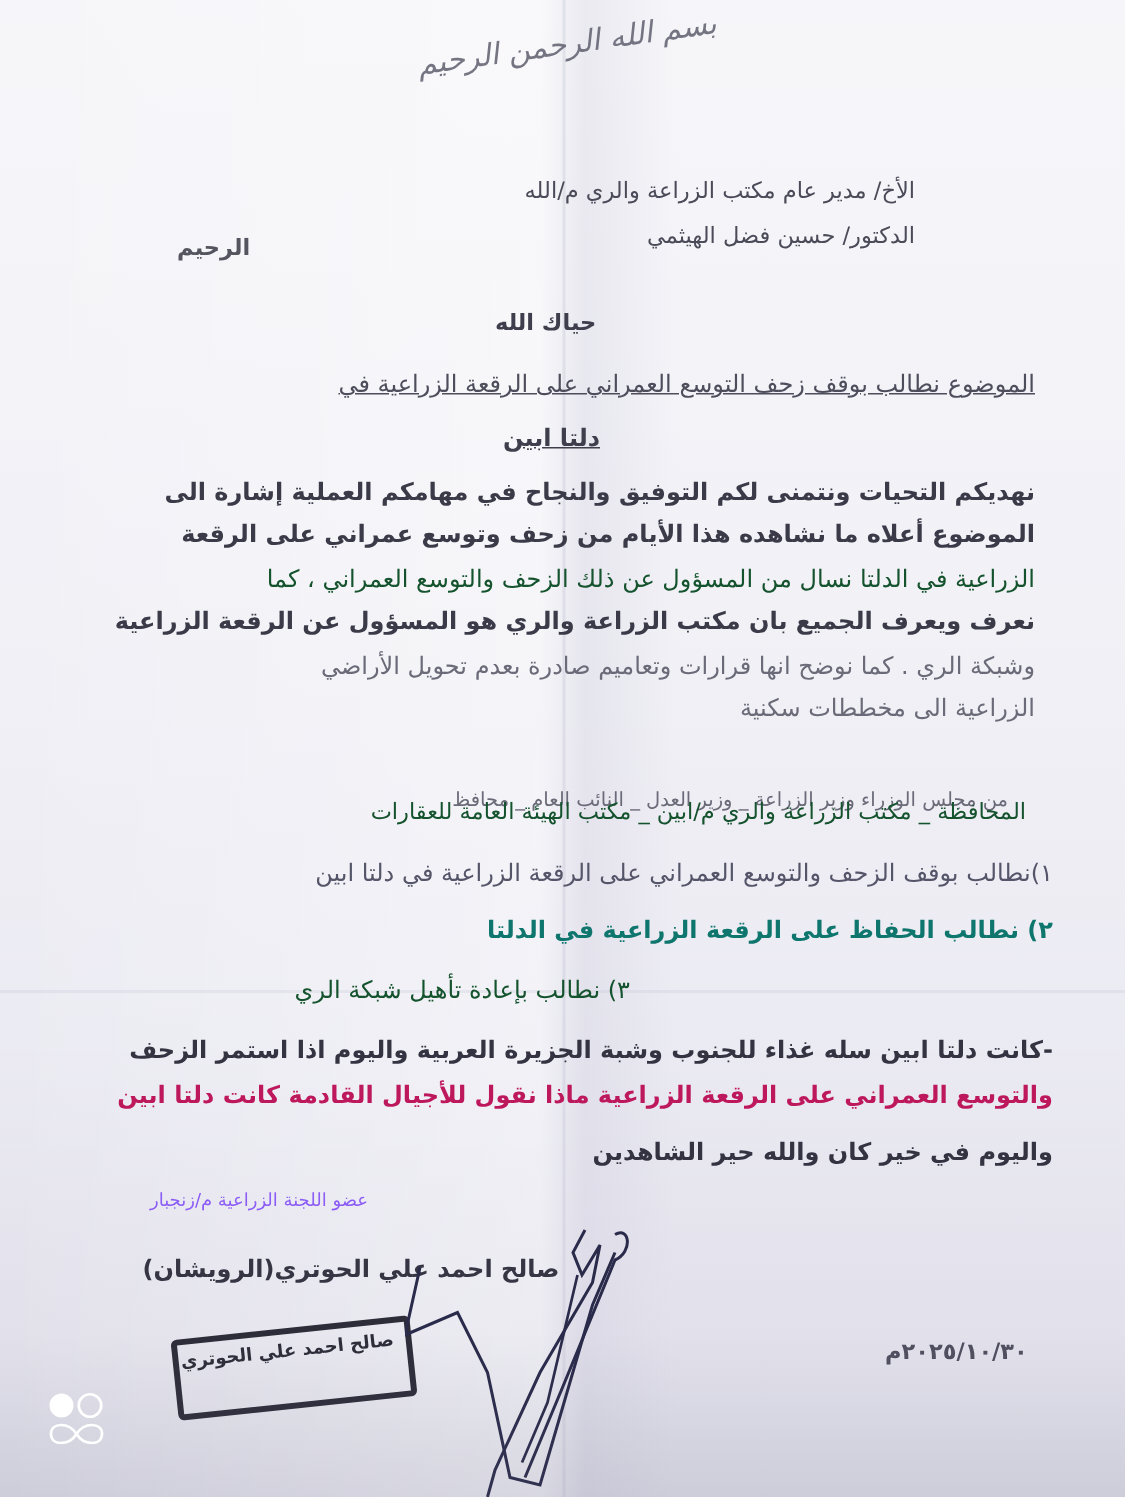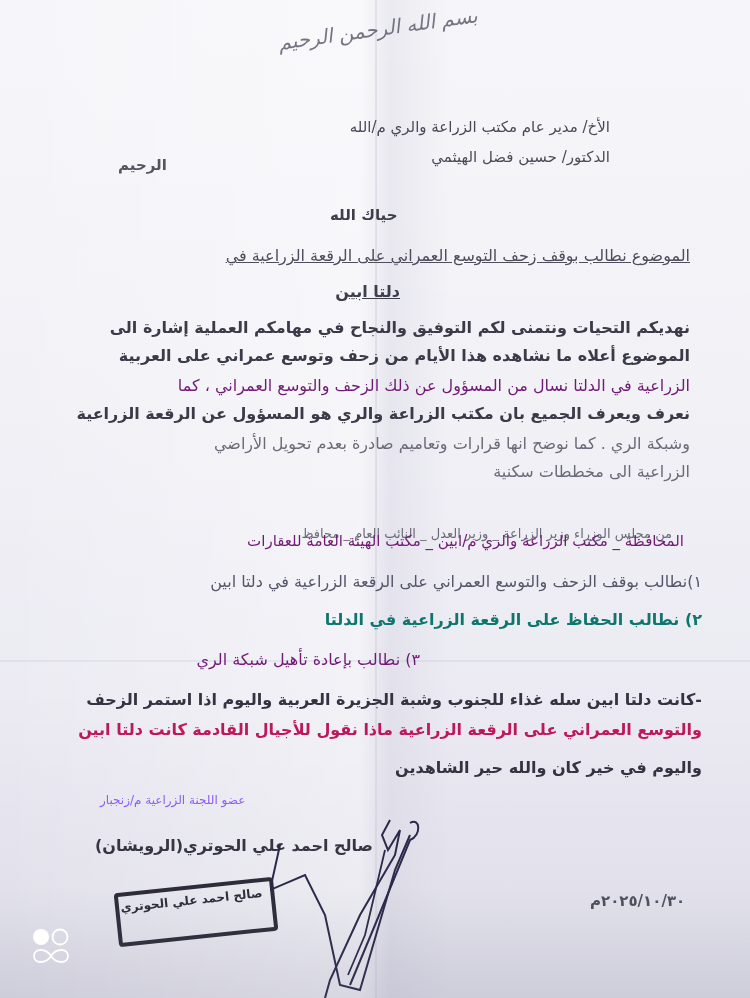--- a/index.html
+++ b/index.html
@@ -24,21 +24,21 @@
     font-style: italic; letter-spacing: -1px; transform: rotate(-8deg);
     text-align: center; opacity: .85;
   }
   .addr1 { right: 140px; top: 118px; font-size: 15px; color: #4a4a58; }
   .addr2 { right: 140px; top: 148px; font-size: 15px; color: #4a4a58; }
   .respected { left: 118px; top: 156px; font-size: 15px; font-weight: bold; color: #55555f; }
   .greeting { left: 330px; top: 206px; font-size: 15px; font-weight: bold; color: #3e3e4c; }
   .subject { right: 60px; top: 246px; font-size: 16px; font-weight: normal; color: #4d4d5c; text-decoration: underline; }
   .subject2 { right: 350px; top: 282px; font-size: 16px; font-weight: bold; color: #3e3e4c; text-decoration: underline; }
   .body-line { right: 60px; font-size: 16px; font-weight: bold; color: #3a3a48; }
-  .faint { color: #701a75; font-weight: normal; }
+  .faint { color: #14532d; font-weight: normal; }
   .semi { color: #6a6a78; font-weight: normal; }
   .item { right: 48px; font-size: 16px; }
   .closing { right: 48px; font-size: 16px; font-weight: bold; color: #333342; }
   .sig-title { left: 100px; top: 793px; font-size: 12px; color: #8b5cf6; }
   .sig-name { left: 95px; top: 836px; font-size: 16px; font-weight: bold; color: #353543; }
   .date { left: 590px; top: 892px; font-size: 15px; font-weight: bold; color: #4f4f60; direction: ltr; }
   .stamp {
     position: absolute; left: 116px; top: 885px; width: 160px; height: 54px;
     border: 4px solid #2d2d3a; border-radius: 4px; transform: rotate(-6deg);
     box-sizing: border-box;
@@ -61,21 +61,21 @@
 
 <div class="rtl addr1">الأخ/ مدير عام مكتب الزراعة والري م/الله</div>
 <div class="rtl addr2">الدكتور/ حسين فضل الهيثمي</div>
 <div class="rtl respected">الرحيم</div>
 <div class="rtl greeting">حياك الله</div>
 
 <div class="rtl subject">الموضوع نطالب بوقف زحف التوسع العمراني على الرقعة الزراعية في</div>
 <div class="rtl subject2">دلتا ابين</div>
 
 <div class="rtl body-line" style="top:318px">نهديكم التحيات ونتمنى لكم التوفيق والنجاح في مهامكم العملية إشارة الى</div>
-<div class="rtl body-line" style="top:346px">الموضوع أعلاه ما نشاهده هذا الأيام من زحف وتوسع عمراني على العربية</div>
+<div class="rtl body-line" style="top:346px">الموضوع أعلاه ما نشاهده هذا الأيام من زحف وتوسع عمراني على الرقعة</div>
 <div class="rtl body-line faint" style="top:376px">الزراعية في الدلتا نسال من المسؤول عن ذلك الزحف والتوسع العمراني ، كما</div>
 <div class="rtl body-line" style="top:404px">نعرف ويعرف الجميع بان مكتب الزراعة والري هو المسؤول عن الرقعة الزراعية</div>
 <div class="rtl body-line semi" style="top:434px">وشبكة الري . كما نوضح انها قرارات وتعاميم صادرة بعدم تحويل الأراضي</div>
 <div class="rtl body-line semi" style="top:462px">الزراعية الى مخططات سكنية</div>
 
 <div class="rtl body-line semi" style="top:526px; right:78px; font-size:13px;">من مجلس الوزراء وزير الزراعة _ وزير العدل _ النائب العام _ محافظ</div>
 <div class="rtl body-line faint" style="top:532px; right:66px; font-size:15px;">المحافظة _ مكتب الزراعة والري م/ابين _ مكتب الهيئة العامة للعقارات</div>
 
 <div class="rtl item semi" style="top:572px; color:#55556a;">١)نطالب بوقف الزحف والتوسع العمراني على الرقعة الزراعية في دلتا ابين</div>
 <div class="rtl item" style="top:610px; font-weight:bold; color:#0f766e;">٢) نطالب الحفاظ على الرقعة الزراعية في الدلتا</div>

